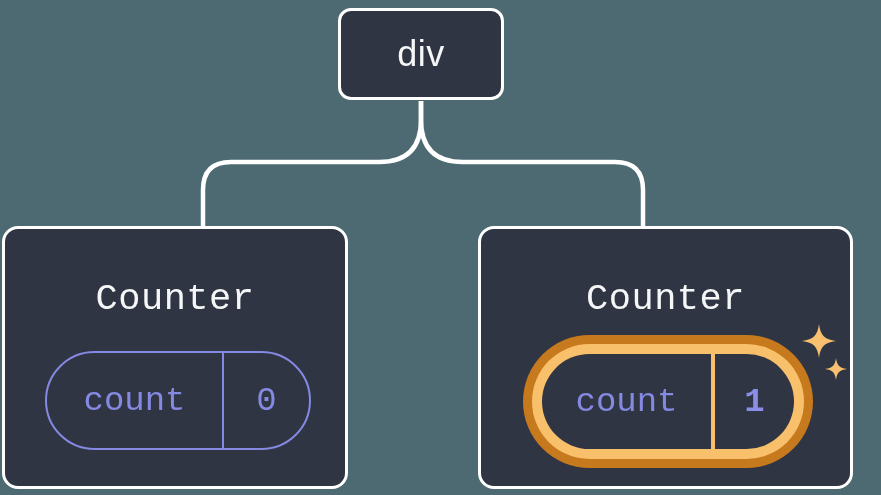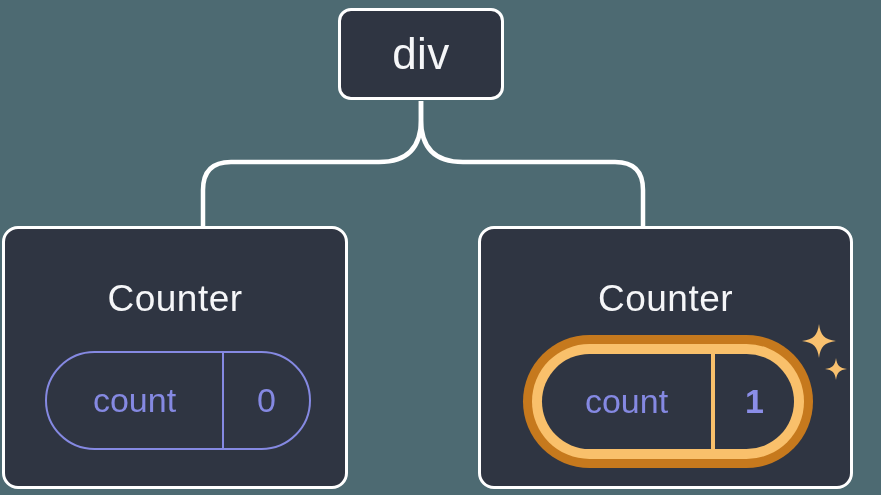--- a/index.html
+++ b/index.html
@@ -32,27 +32,28 @@
     top: 8px;
     width: 166px;
     height: 92px;
     border-radius: 13px;
     display: flex;
     align-items: center;
     justify-content: center;
   }
   .root-label {
     color: #F5F6F8;
-    font-size: 44px;
+    font-size: 36px;
     letter-spacing: 0.5px;
   }
   .counter-node {
     top: 226px;
     height: 263px;
     border-radius: 16px;
+    font-family: Liberation Mono, monospace;
   }
   .counter-left  { left: 2px;   width: 346px; }
   .counter-right { left: 478px; width: 375px; }
   .counter-title {
     position: absolute;
     left: 0;
     top: 48px;
     width: 100%;
     text-align: center;
     color: #F5F6F8;

